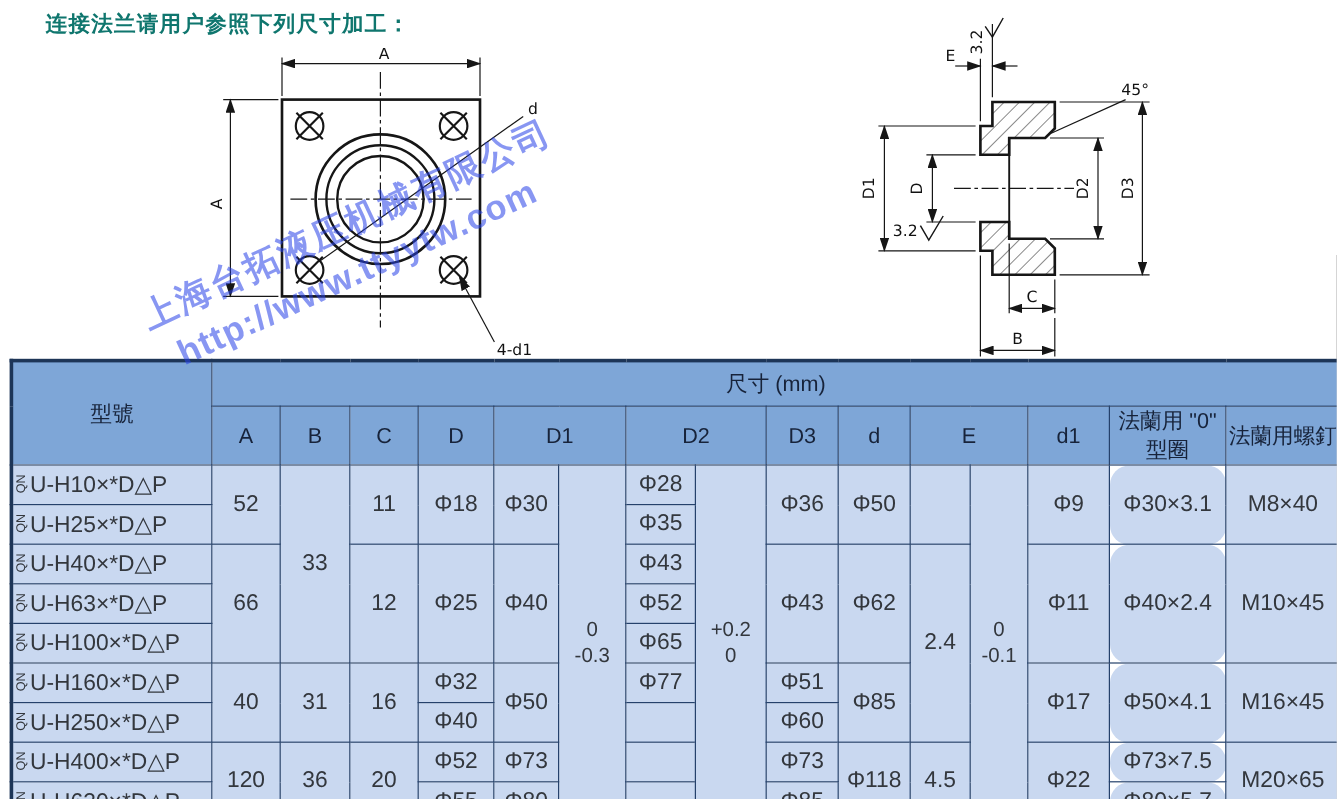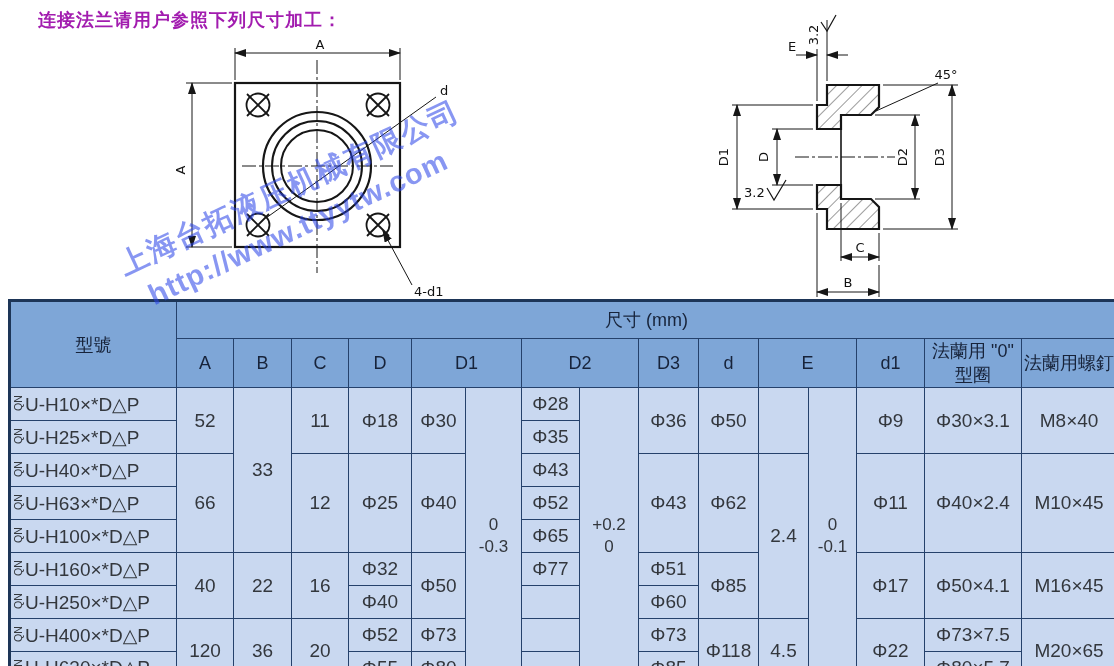--- a/index.html
+++ b/index.html
@@ -1,20 +1,20 @@
 <!DOCTYPE html>
 <html><head>
 <meta charset="utf-8">
 <style>
   html,body{margin:0;padding:0;background:#888;}
   #page{position:relative;width:1114px;height:666px;background:#ffffff;overflow:hidden;
         font-family:"Liberation Sans",sans-serif;color:#222;}
   
   #title{position:absolute;left:38px;top:8px;font-family:"Liberation Serif",serif;
-         font-weight:600;font-size:18px;letter-spacing:1px;color:#a21caf;}
+         font-weight:600;font-size:18px;letter-spacing:1px;color:#0f766e;}
   
   #wm{position:absolute;left:112px;top:248px;transform:rotate(-25deg);transform-origin:0 0;
       color:#2742e8;opacity:.55;font-weight:bold;font-size:29px;line-height:40px;
       letter-spacing:2px;white-space:nowrap;pointer-events:none;z-index:5;}
   #wm .l2{margin-left:14px;letter-spacing:1px;}
   
   .drawing{position:absolute;}
   svg text{font-family:"DejaVu Sans",sans-serif;font-size:13px;fill:#111;}
   
   #dims-table{position:absolute;left:8px;top:299px;width:1100px;height:367px;
@@ -23,21 +23,21 @@
       vertical-align:middle;padding:0;overflow:hidden;}
   #dims-table th{background:#7ea6d7;font-weight:normal;font-size:18px;color:#17233a;}
   #dims-table td{background:#c9d8f0;font-size:19px;color:#33373d;}
   th.small-hdr{font-size:13.5px;}
   tr.hdr1{height:38px;} tr.hdr2{height:28px;} tr.body-row{height:33px;}
   td.model-cell{text-align:left;font-size:16px;}
   .model-inner{display:flex;align-items:center;height:100%;}
   .model-prefix{display:inline-block;transform:rotate(-90deg);font-size:10.5px;
       width:14px;flex:0 0 14px;text-align:center;color:#33373d;}
   .tol div{font-size:17px;line-height:22px;}
-  td.oring-cell{font-size:16px;}
+  td.oring-cell{font-size:16px;border-radius:16px;}
   td.screw-cell{font-size:17px;}
 </style>
 </head>
 <body>
 
 <div id="page">
 
   <div id="title">连接法兰请用户参照下列尺寸加工：</div>
 
   <div id="wm">
@@ -296,21 +296,21 @@
     </tr>
 
     <tr class="body-row">
       <td class="model-cell">
             <div class="model-inner">
         <span class="model-prefix">QN</span>
         <span>U-H160×*D△P</span>
             </div>
           </td>
       <td rowspan="2">40</td>
-      <td rowspan="2">22</td>
+      <td rowspan="2">31</td>
       <td rowspan="2">16</td>
       <td>Φ32</td>
       <td rowspan="2">Φ50</td>
       <td>Φ77</td>
       <td>Φ51</td>
       <td rowspan="2">Φ85</td>
       <td rowspan="2">Φ17</td>
       <td rowspan="2" class="oring-cell">Φ50×4.1</td>
       <td rowspan="2" class="screw-cell">M16×45</td>
     </tr>

